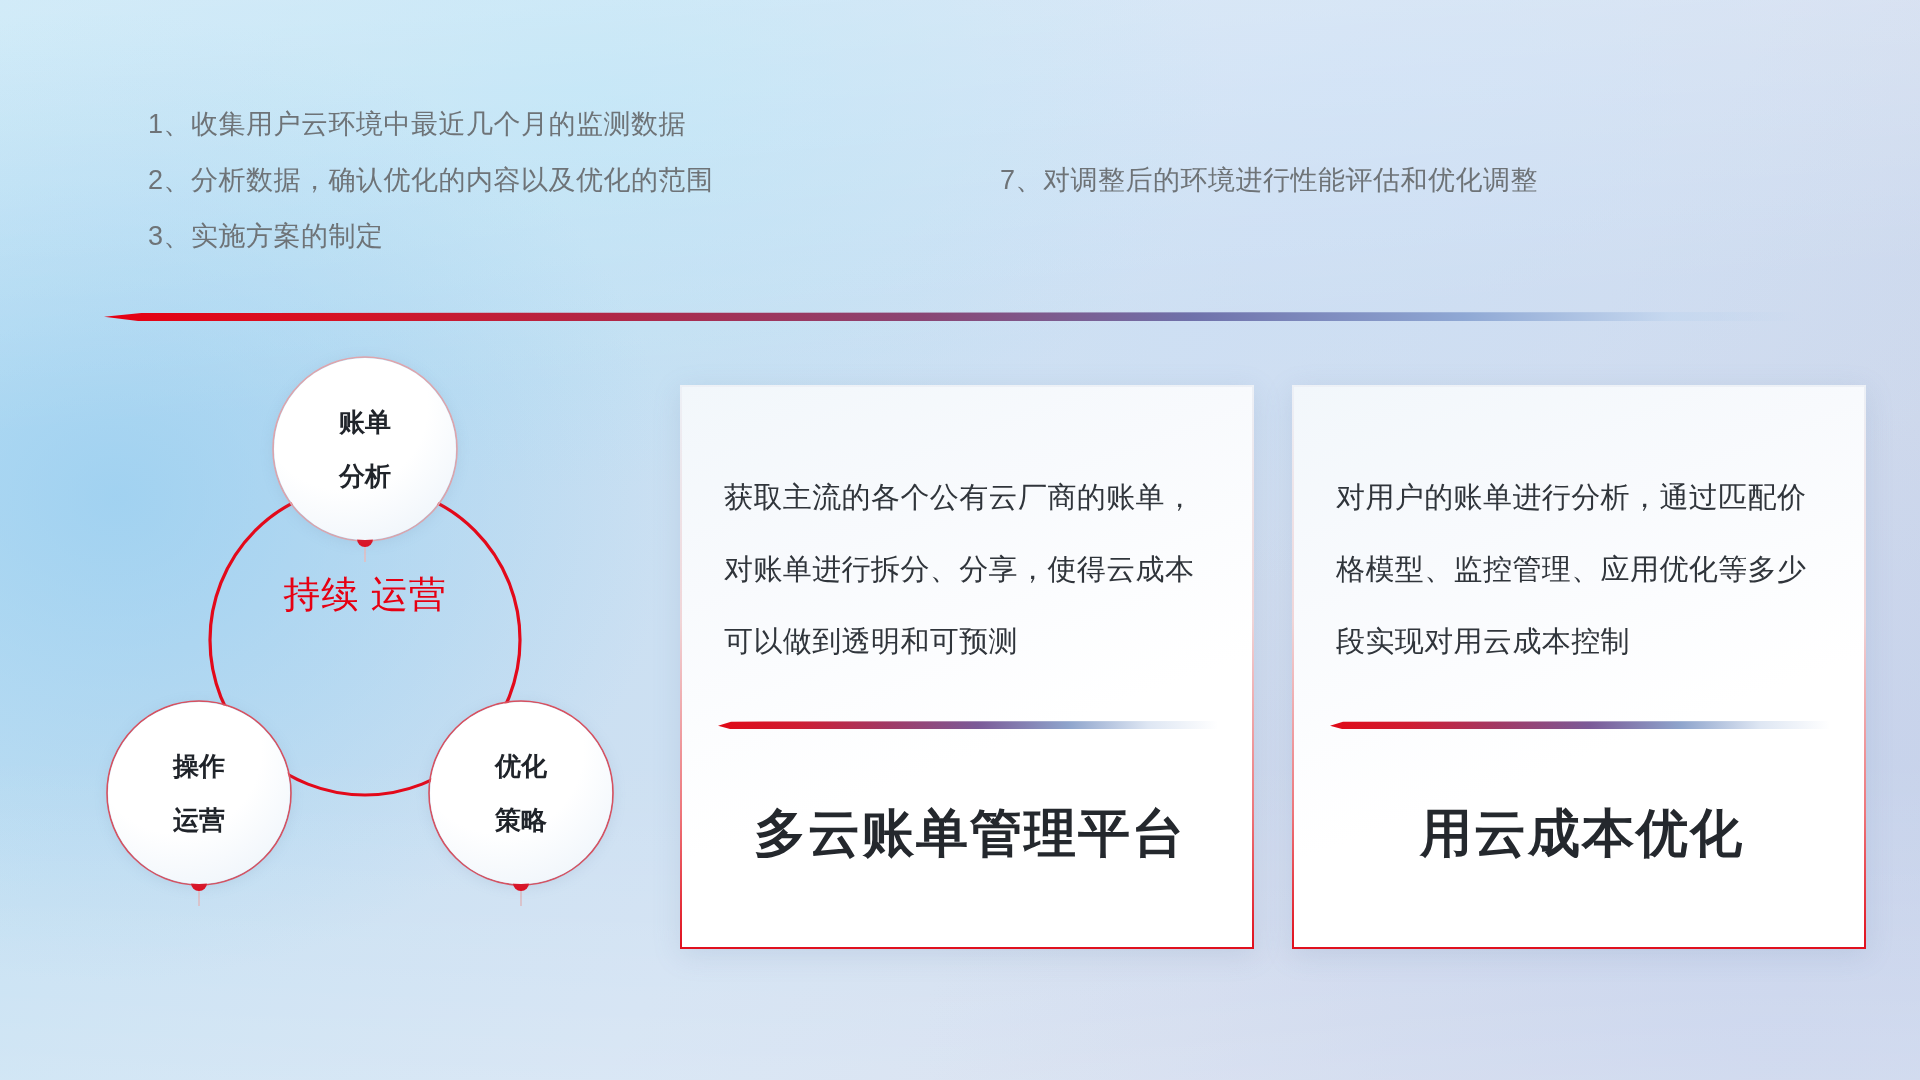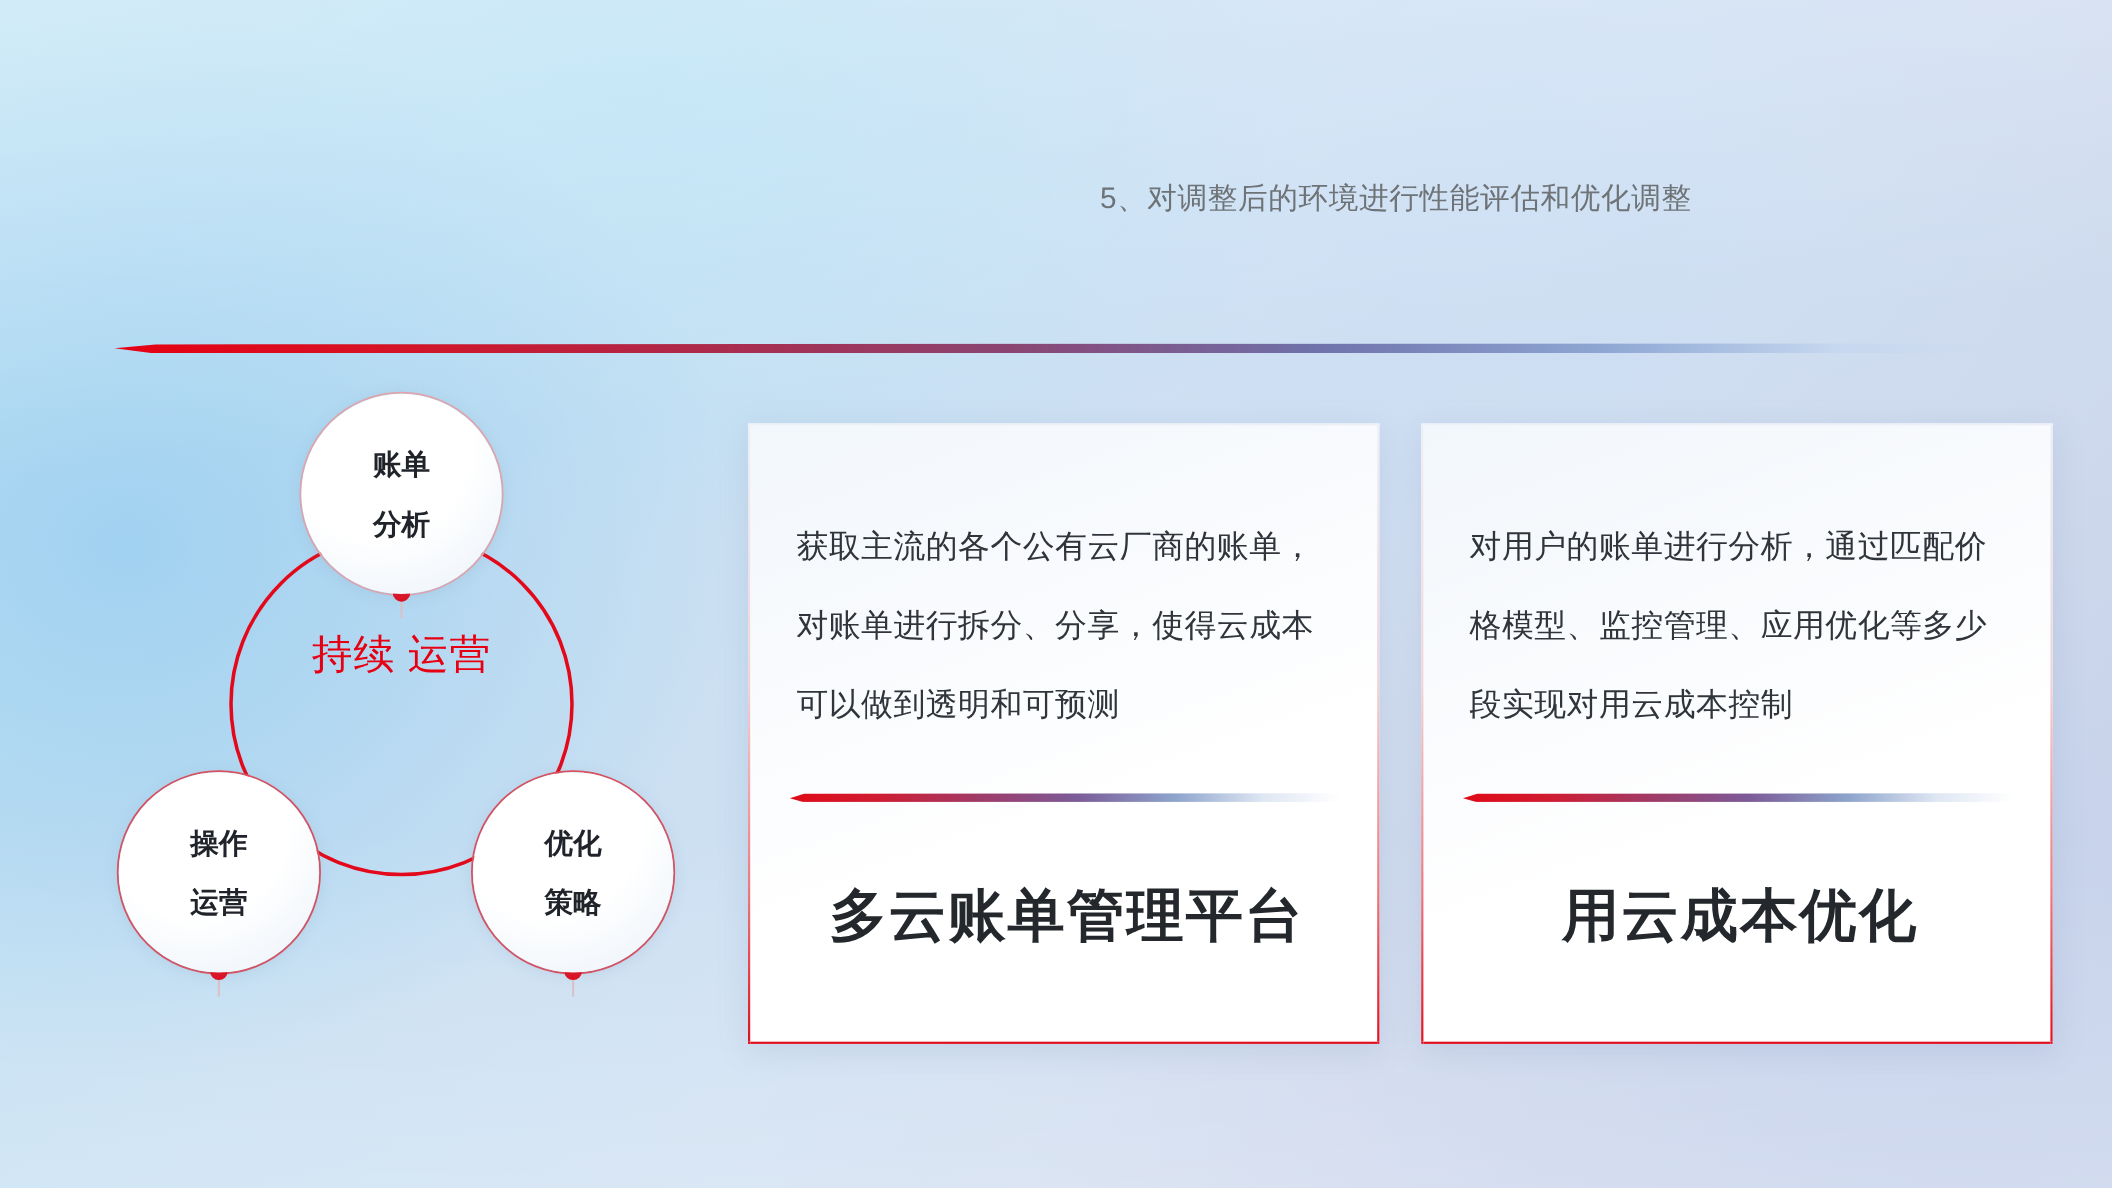--- a/index.html
+++ b/index.html
@@ -187,23 +187,28 @@
     line-height: 62px;
     letter-spacing: 2px;
     text-align: center;
   }
 </style>
 </head>
 <body>
 
 <div id="slide">
 
+  <div class="list-col left">
+    <span class="list-item">1、收集用户云环境中最近几个月的监测数据</span>
+    <span class="list-item">2、分析数据，确认优化的内容以及优化的范围</span>
+    <span class="list-item">3、实施方案的制定</span>
+  </div>
 
   <div class="list-col right">
-    <span class="list-item">5、对调整后的环境进行性能评估和优化调整</span>
+    <span class="list-item">7、对调整后的环境进行性能评估和优化调整</span>
   </div>
 
   <div class="rule">
     <div class="wedge"></div>
   </div>
 
   <div class="diagram">
 
     <svg width="560" height="600" viewBox="0 0 560 600">
 

